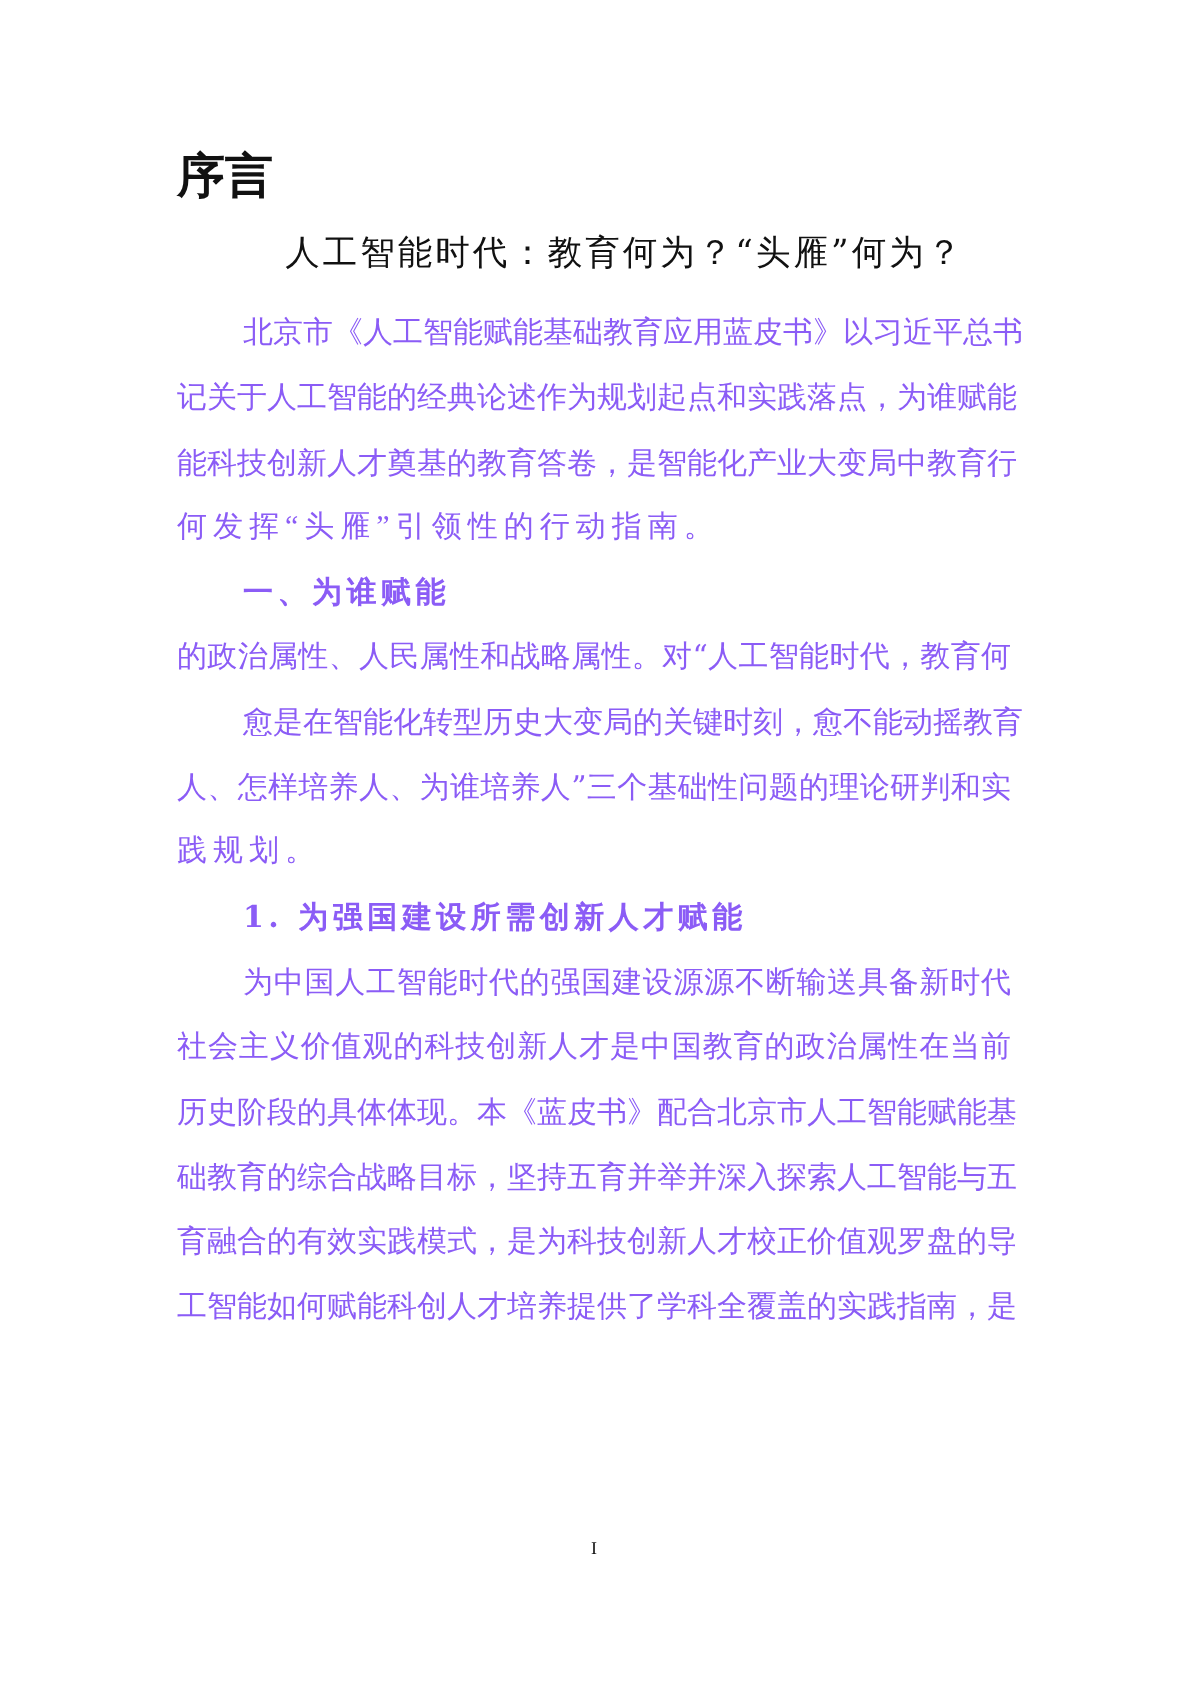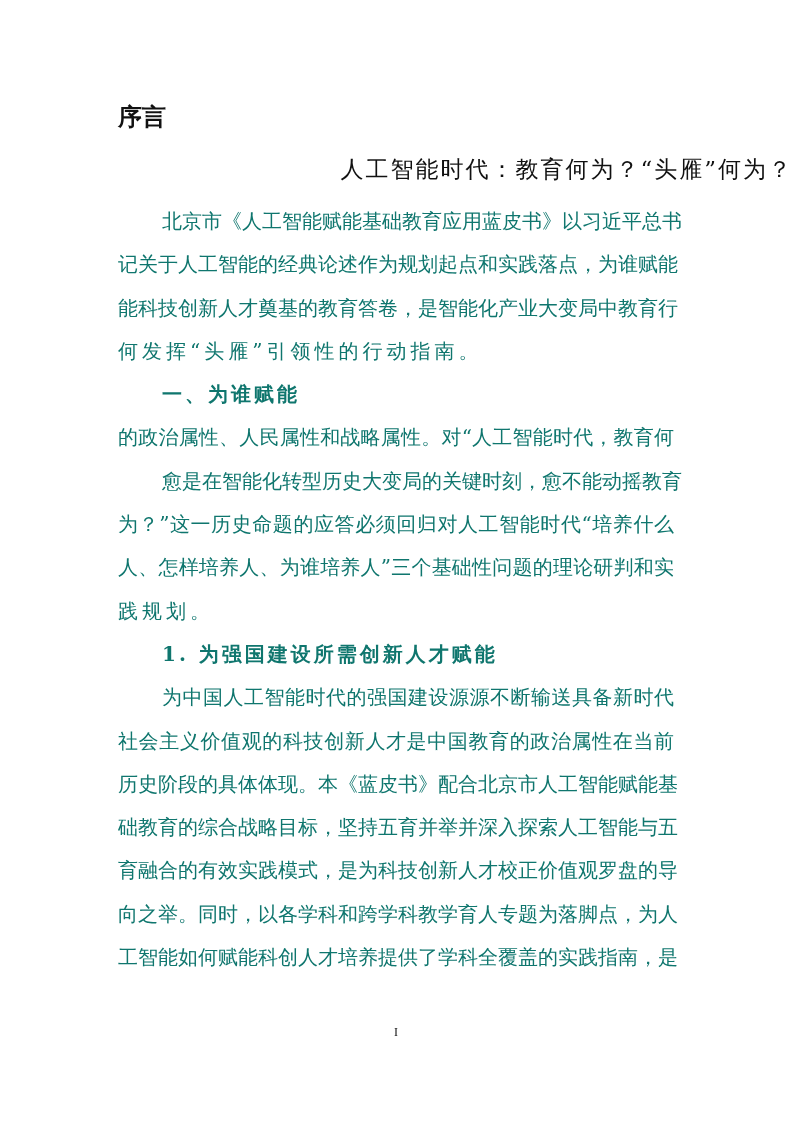--- a/index.html
+++ b/index.html
@@ -21,31 +21,31 @@
       width: 793px;
       height: 1123px;
       background: #ffffff;
     }
     .section-heading {
       position: absolute;
       left: 118px;
       top: 100px;
       font-family: "DejaVu Sans", "Liberation Sans", sans-serif;
       font-weight: bold;
-      font-size: 24px;
+      font-size: 32px;
       line-height: 34px;
       letter-spacing: 0px;
       color: #111;
     }
     .doc-title {
       position: absolute;
       left: 0;
       width: 793px;
       top: 152px;
-      text-align: right;
+      text-align: center;
       font-size: 23px;
       line-height: 34px;
       letter-spacing: 2px;
       color: #111;
       padding-left: 40px;
       box-sizing: border-box;
     }
     .body {
       position: absolute;
       left: 118px;
@@ -54,25 +54,26 @@
     }
     .line {
       display: block;
       height: 43.3px;
       line-height: 43.3px;
       font-size: 20px;
       white-space: nowrap;
       text-align: justify;
       text-align-last: justify;
       letter-spacing: 0px;
-      color: #0f766e;
+      color: #8b5cf6;
     }
     .line.last {
       text-align-last: left;
       letter-spacing: 4px;
+      font-family: Liberation Serif, serif;
     }
     .line.indent {
       padding-left: 44px;
     }
     .line.heading {
       text-align-last: left;
       letter-spacing: 3px;
       font-weight: bold;
     }
     .page-number {
@@ -93,27 +94,25 @@
   <div class="doc-title">人工智能时代：教育何为？“头雁”何为？</div>
 
   <div class="body">
     <span class="line indent">北京市《人工智能赋能基础教育应用蓝皮书》以习近平总书</span>
     <span class="line">记关于人工智能的经典论述作为规划起点和实践落点，为谁赋能</span>
     <span class="line">能科技创新人才奠基的教育答卷，是智能化产业大变局中教育行</span>
     <span class="line last">何发挥“头雁”引领性的行动指南。</span>
     <span class="line indent heading">一、为谁赋能</span>
     <span class="line">的政治属性、人民属性和战略属性。对“人工智能时代，教育何</span>
     <span class="line indent">愈是在智能化转型历史大变局的关键时刻，愈不能动摇教育</span>
-    <span class="line">为？”这一历史命题的应答必须回归对人工智能时代“培养什么</span>
     <span class="line">人、怎样培养人、为谁培养人”三个基础性问题的理论研判和实</span>
     <span class="line last">践规划。</span>
     <span class="line indent heading">1. 为强国建设所需创新人才赋能</span>
     <span class="line indent">为中国人工智能时代的强国建设源源不断输送具备新时代</span>
     <span class="line">社会主义价值观的科技创新人才是中国教育的政治属性在当前</span>
     <span class="line">历史阶段的具体体现。本《蓝皮书》配合北京市人工智能赋能基</span>
     <span class="line">础教育的综合战略目标，坚持五育并举并深入探索人工智能与五</span>
     <span class="line">育融合的有效实践模式，是为科技创新人才校正价值观罗盘的导</span>
-    <span class="line">向之举。同时，以各学科和跨学科教学育人专题为落脚点，为人</span>
     <span class="line">工智能如何赋能科创人才培养提供了学科全覆盖的实践指南，是</span>
   </div>
 
   <div class="page-number">I</div>
 </div>
 
 </body></html>

